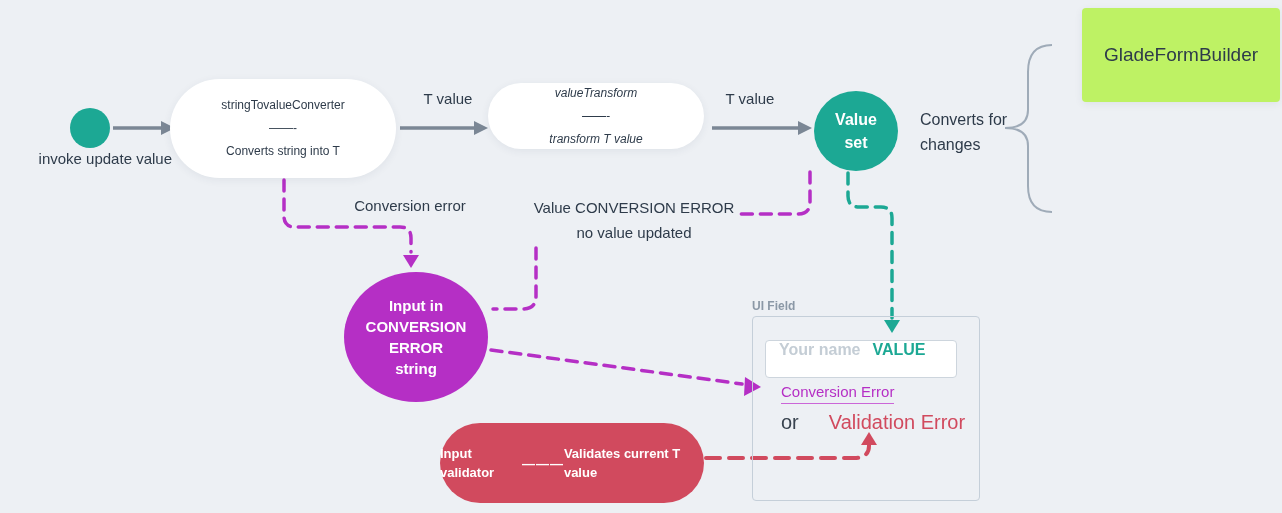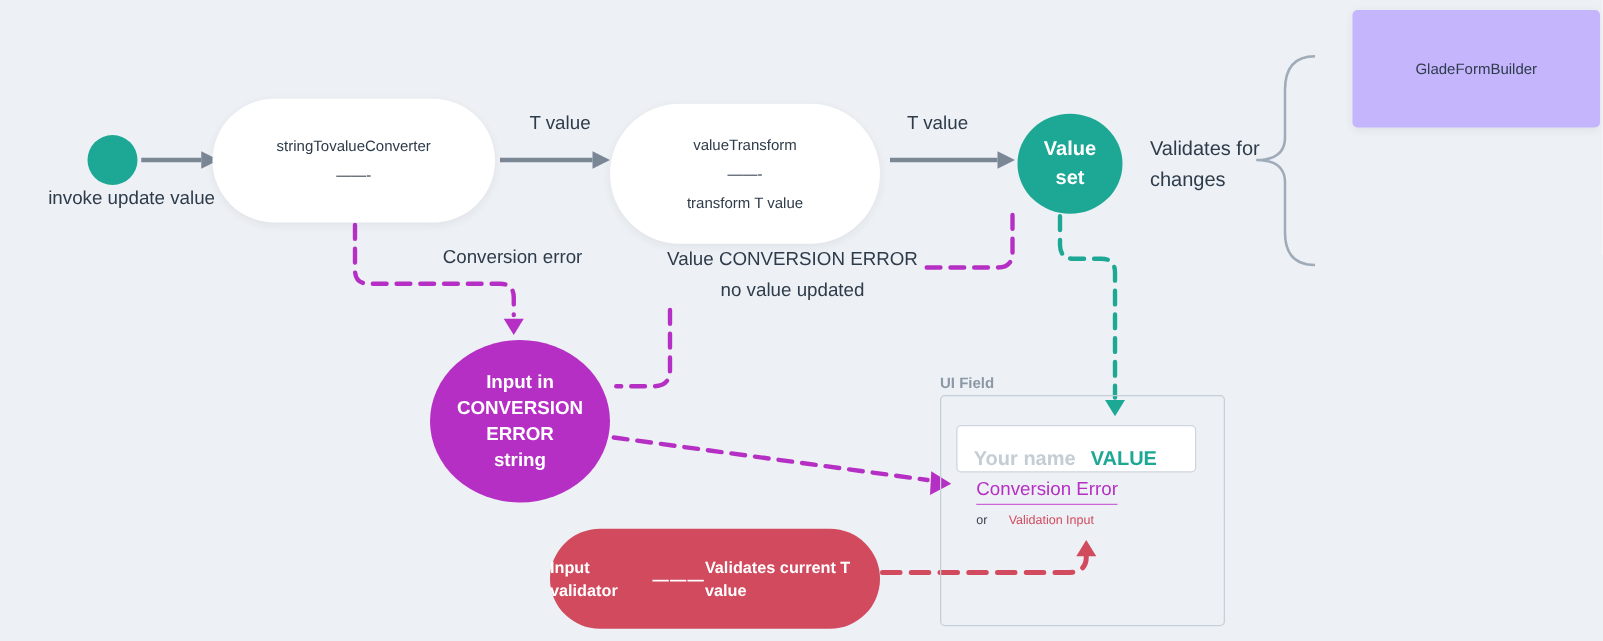--- a/index.html
+++ b/index.html
@@ -15,50 +15,50 @@
   .stadium{background:#fff;border-radius:60px;display:flex;flex-direction:column;
     align-items:center;justify-content:center;color:var(--dark);font-size:12px;
     line-height:23px;box-shadow:0 2px 8px rgba(40,60,90,.07);text-align:center;}
   .dot{background:var(--teal);border-radius:50%;}
   .circle{border-radius:50%;display:flex;flex-direction:column;align-items:center;
     justify-content:center;color:#fff;font-weight:bold;text-align:center;}
   .lbl{color:var(--dark);font-size:15px;}
   #start-dot{left:70px;top:108px;width:40px;height:40px;}
   #start-label{left:4px;top:150px;width:168px;text-align:right;}
   #converter{left:170px;top:79px;width:226px;height:99px;}
-  #transform{left:488px;top:83px;width:216px;height:112px;}
+  #transform{left:488px;top:83px;width:216px;height:66px;font-style:italic;}
   #tvalue1{left:414px;top:90px;width:68px;text-align:center;}
   #tvalue2{left:716px;top:90px;width:68px;text-align:center;}
   #value-set{left:814px;top:91px;width:84px;height:80px;background:var(--teal);
     font-size:16px;line-height:23px;}
   #listening{left:920px;top:107px;font-size:16px;line-height:25px;}
-  .sidebox{position:absolute;z-index:2;left:1082px;width:198px;background:#c4b5fd;
+  .sidebox{position:absolute;z-index:2;left:1082px;width:198px;background:#bef264;
     border-radius:4px;box-shadow:0 2px 8px rgba(40,60,90,.07);display:flex;
-    align-items:center;justify-content:center;color:var(--dark);font-size:12px;}
+    align-items:center;justify-content:center;color:var(--dark);font-size:19px;}
   #builder-box{top:8px;height:94px;}
   #listener-box{top:152px;height:95px;}
   #conv-error-label{left:336px;top:197px;width:148px;text-align:center;}
   #when-error-label{left:518px;top:195px;width:232px;text-align:center;line-height:25px;}
   #error-state{left:344px;top:272px;width:144px;height:130px;background:var(--magenta);
     font-size:15px;line-height:21px;justify-content:center;}
   #validator{left:440px;top:423px;width:264px;height:80px;background:var(--crimson);
     border-radius:40px;display:flex;align-items:center;
     justify-content:center;color:#fff;font-weight:bold;font-size:13px;line-height:19px;}
   #validator .vdiv{letter-spacing:1px;}
   #uifield-label{left:752px;top:299px;font-size:12px;color:var(--muted);font-weight:bold;}
   #uifield-box{position:absolute;z-index:2;left:752px;top:316px;width:228px;height:185px;
     border:1.5px solid var(--boxborder);border-radius:4px;}
   #name-input{position:absolute;left:12px;top:23px;width:192px;height:38px;background:#fff;
-    border:1.5px solid var(--inputborder);border-radius:4px;display:flex;align-items:flex-end;
+    border:1.5px solid var(--inputborder);border-radius:4px;display:flex;align-items:flex-start;
     padding-left:13px;gap:12px;font-size:16px;font-weight:bold;}
   #name-input .ph{color:var(--placeholder);}
   #name-input .val{color:var(--teal);}
   #conv-error-link{position:absolute;left:28px;top:66px;color:var(--magenta);font-size:15px;
     padding-bottom:3px;border-bottom:1.5px solid #cb66d8;}
-  #or-row{position:absolute;left:28px;top:94px;display:flex;gap:17px;font-size:10px;
+  #or-row{position:absolute;left:28px;top:94px;display:flex;gap:30px;font-size:20px;
     color:#39434f;}
   #or-row .verr{color:var(--crimson);}
   .wire-gray{stroke:var(--arrow);stroke-width:3.5;fill:none;}
   .head-gray{fill:var(--arrow);}
   .wire-mag{stroke:var(--magenta);stroke-width:3.5;fill:none;stroke-dasharray:11 8;stroke-linecap:round;}
   .head-mag{fill:var(--magenta);}
   .wire-teal{stroke:var(--teal);stroke-width:3.5;fill:none;stroke-dasharray:11 8;stroke-linecap:round;}
   .head-teal{fill:var(--teal);}
   .wire-red{stroke:var(--crimson);stroke-width:4;fill:none;stroke-dasharray:14 9;stroke-linecap:round;}
   .head-red{fill:var(--crimson);}
@@ -96,39 +96,40 @@
     <path class="wire-red" d="M706 458 H854 Q869 458 869 446 V445"></path>
     <polygon class="head-red" points="861,445 877,445 869,432"></polygon>
   </svg>
 
   <div class="node dot" id="start-dot"></div>
   <div class="lbl" id="start-label">invoke update value</div>
 
   <div class="node stadium" id="converter">
     <span>stringTovalueConverter</span>
     <span>——-</span>
+    <span>Converts string into T</span>
   </div>
 
   <div class="lbl" id="tvalue1">T value</div>
 
   <div class="node stadium" id="transform">
     <span>valueTransform</span>
     <span>——-</span>
     <span>transform T value</span>
   </div>
 
   <div class="lbl" id="tvalue2">T value</div>
 
   <div class="node circle" id="value-set">
     <span>Value</span>
     <span>set</span>
   </div>
 
   <div class="lbl" id="listening">
-    <div>Validates for</div>
+    <div>Converts for</div>
     <div>changes</div>
   </div>
 
   <div class="sidebox" id="builder-box">
     <span>GladeFormBuilder</span>
   </div>
 
   <div class="lbl" id="conv-error-label">Conversion error</div>
 
   <div class="lbl" id="when-error-label">
@@ -152,17 +153,17 @@
   <div class="lbl" id="uifield-label">UI Field</div>
 
   <div id="uifield-box">
     <div id="name-input">
       <span class="ph">Your name</span>
       <span class="val">VALUE</span>
     </div>
     <a id="conv-error-link">Conversion Error</a>
     <div id="or-row">
       <span>or</span>
-      <span class="verr">Validation Input</span>
+      <span class="verr">Validation Error</span>
     </div>
   </div>
 
 </div>
 
 </body></html>

